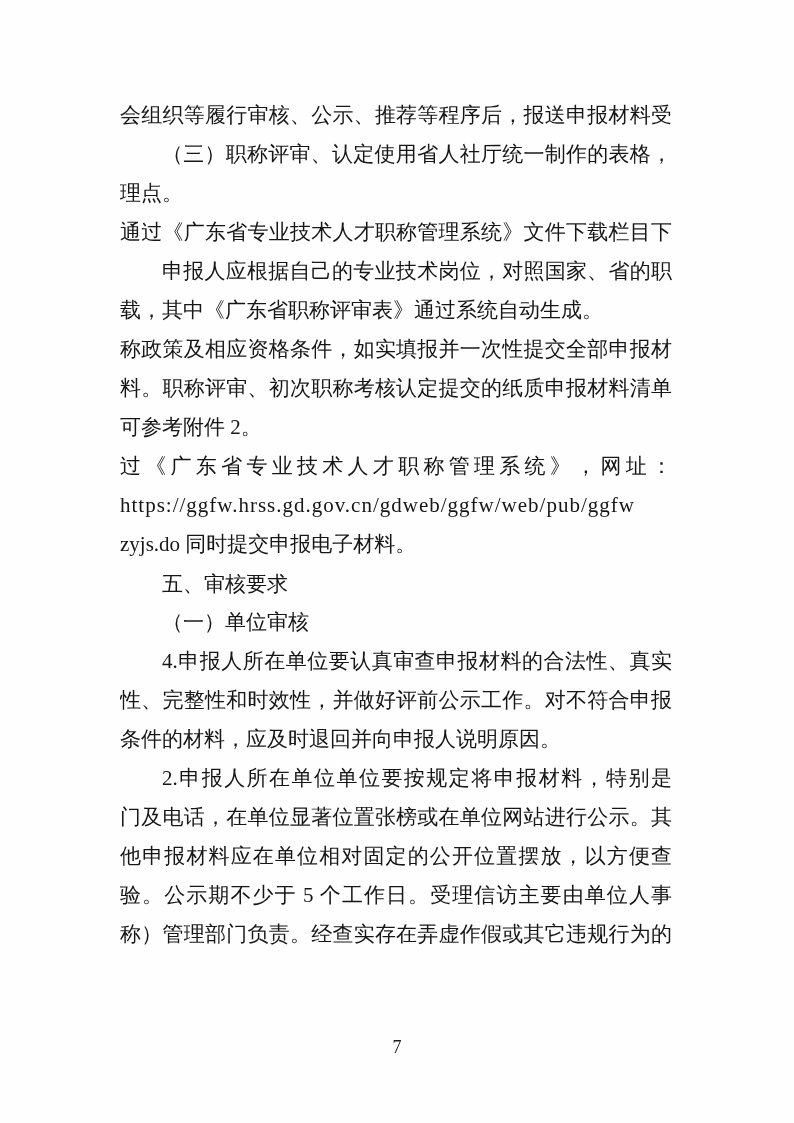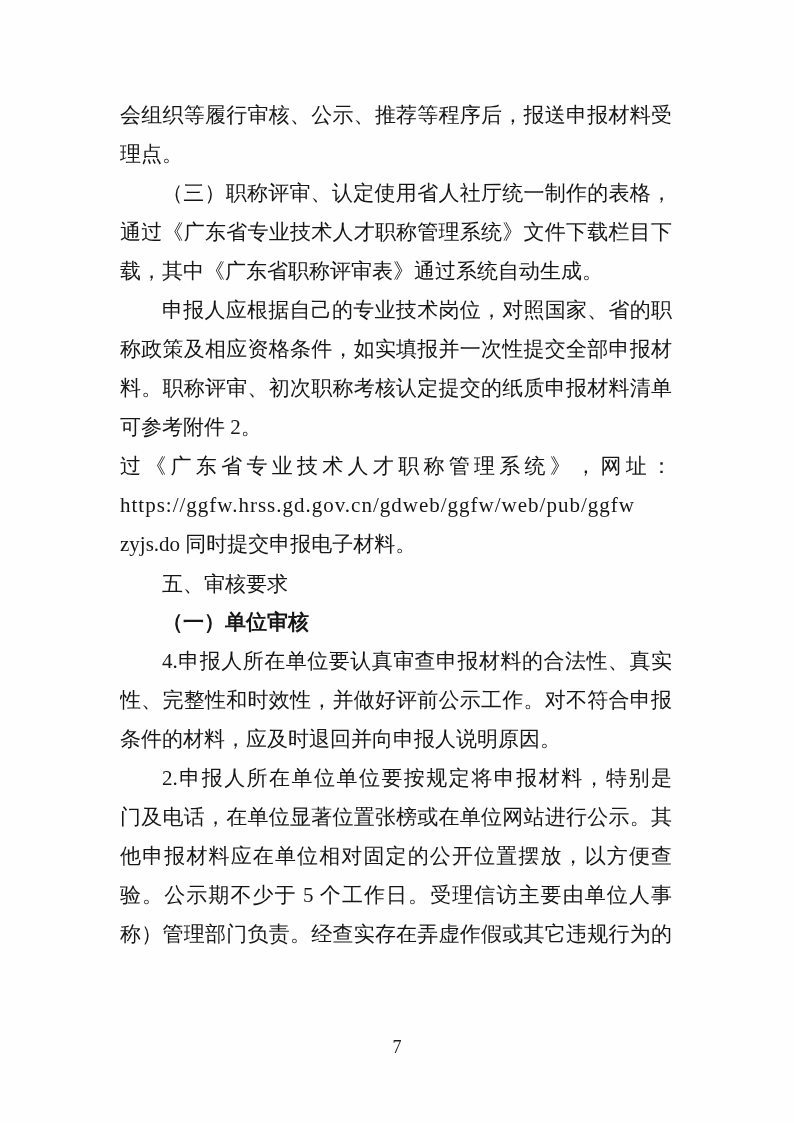--- a/index.html
+++ b/index.html
@@ -37,21 +37,21 @@
     text-align-last: justify;
   }
   .line.indent {
     text-indent: 42px;
   }
   .line.heading1 {
     font-family: "Liberation Sans", "DejaVu Sans", sans-serif;
     font-weight: 400;
   }
   .line.heading2 {
-    font-weight: 700;
+    font-weight: 400;
   }
   .line.latin {
     letter-spacing: 1px;
     white-space: pre;
     text-align-last: left;
   }
   .page-number {
     position: absolute;
     left: 0;
     right: 0;
@@ -62,25 +62,25 @@
     font-size: 18px;
     color: #1c1c1c;
   }
 </style>
 </head>
 <body>
 
 <div class="page">
   <div class="content" id="content">
       <div class="line fill">会组织等履行审核、公示、推荐等程序后，报送申报材料受</div>
+      <div class="line indent fill">（三）职称评审、认定使用省人社厅统一制作的表格，</div>
       <div class="line">理点。</div>
-      <div class="line indent fill">（三）职称评审、认定使用省人社厅统一制作的表格，</div>
       <div class="line fill">通过《广东省专业技术人才职称管理系统》文件下载栏目下</div>
+      <div class="line indent fill">申报人应根据自己的专业技术岗位，对照国家、省的职</div>
       <div class="line">载，其中《广东省职称评审表》通过系统自动生成。</div>
-      <div class="line indent fill">申报人应根据自己的专业技术岗位，对照国家、省的职</div>
       <div class="line fill">称政策及相应资格条件，如实填报并一次性提交全部申报材</div>
       <div class="line fill">料。职称评审、初次职称考核认定提交的纸质申报材料清单</div>
       <div class="line">可参考附件 2。</div>
       <div class="line fill">过《广东省专业技术人才职称管理系统》，网址：</div>
       <div class="line fill latin">https://ggfw.hrss.gd.gov.cn/gdweb/ggfw/web/pub/ggfw</div>
       <div class="line">zyjs.do 同时提交申报电子材料。</div>
       <div class="line heading1 indent">五、审核要求</div>
       <div class="line heading2 indent">（一）单位审核</div>
       <div class="line indent fill">4.申报人所在单位要认真审查申报材料的合法性、真实</div>
       <div class="line fill">性、完整性和时效性，并做好评前公示工作。对不符合申报</div>

